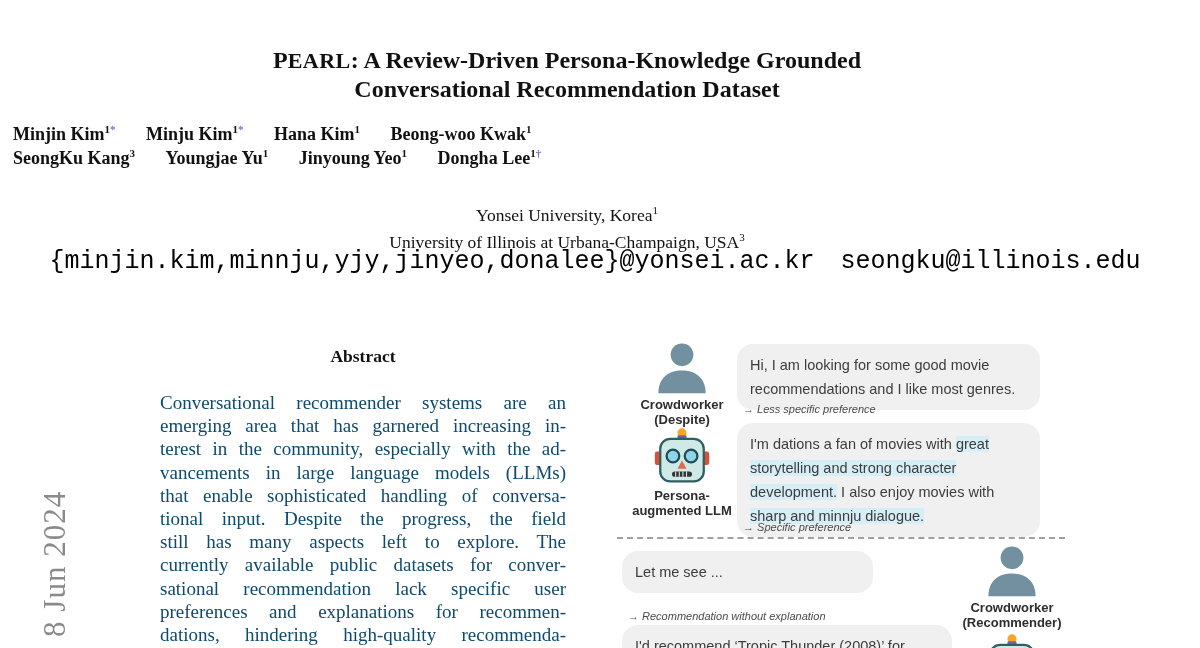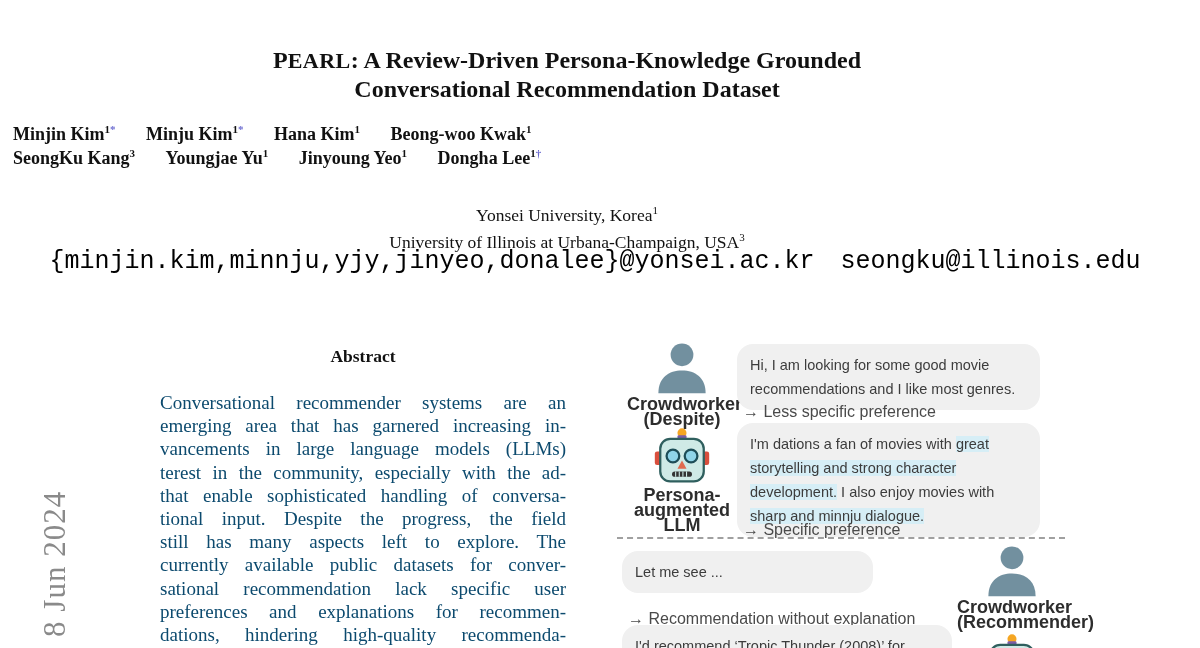--- a/index.html
+++ b/index.html
@@ -100,38 +100,39 @@
     color: var(--figure-text);
   }
   .avatar {
     position: absolute;
     text-align: center;
     width: 110px;
   }
   .avatar svg { display: block; margin: 0 auto; }
   .avatar-label {
     font-weight: bold;
-    font-size: 18px;
+    font-size: 13px;
     line-height: 15px;
     color: #2d2d2d;
     margin-top: 3px;
   }
   .bubble {
     position: absolute;
     background: var(--bubble-bg);
     border-radius: 16px;
     padding: 9px 13px;
     font-size: 14.5px;
     line-height: 24px;
     color: var(--figure-text);
   }
   .hl { background: var(--highlight); }
   .caption {
     position: absolute;
-    font-size: 16px;
+    font-style: italic;
+    font-size: 11px;
     color: #4a4a4a;
     white-space: nowrap;
   }
   .dashed-divider {
     position: absolute;
     left: 2px; top: 202px;
     width: 448px; height: 0;
     border-top: 2.5px dashed var(--dash-gray);
   }
 </style>
@@ -168,22 +169,22 @@
   </div>
 
   <div class="email-line">
     <span>{minjin.kim,minnju,yjy,jinyeo,donalee}@yonsei.ac.kr</span><span class="email-gap"></span><span>seongku@illinois.edu</span>
   </div>
 
   <div class="abstract">
     <div class="abstract-heading">Abstract</div>
     <div class="abs-line">Conversational recommender systems are an</div>
     <div class="abs-line">emerging area that has garnered increasing in-</div>
+    <div class="abs-line">terest in the community, especially with the ad-</div>
     <div class="abs-line">vancements in large language models (LLMs)</div>
-    <div class="abs-line">terest in the community, especially with the ad-</div>
     <div class="abs-line">that enable sophisticated handling of conversa-</div>
     <div class="abs-line">tional input. Despite the progress, the field</div>
     <div class="abs-line">still has many aspects left to explore. The</div>
     <div class="abs-line">currently available public datasets for conver-</div>
     <div class="abs-line">sational recommendation lack specific user</div>
     <div class="abs-line">preferences and explanations for recommen-</div>
     <div class="abs-line">dations, hindering high-quality recommenda-</div>
   </div>
 
   <div class="figure">

